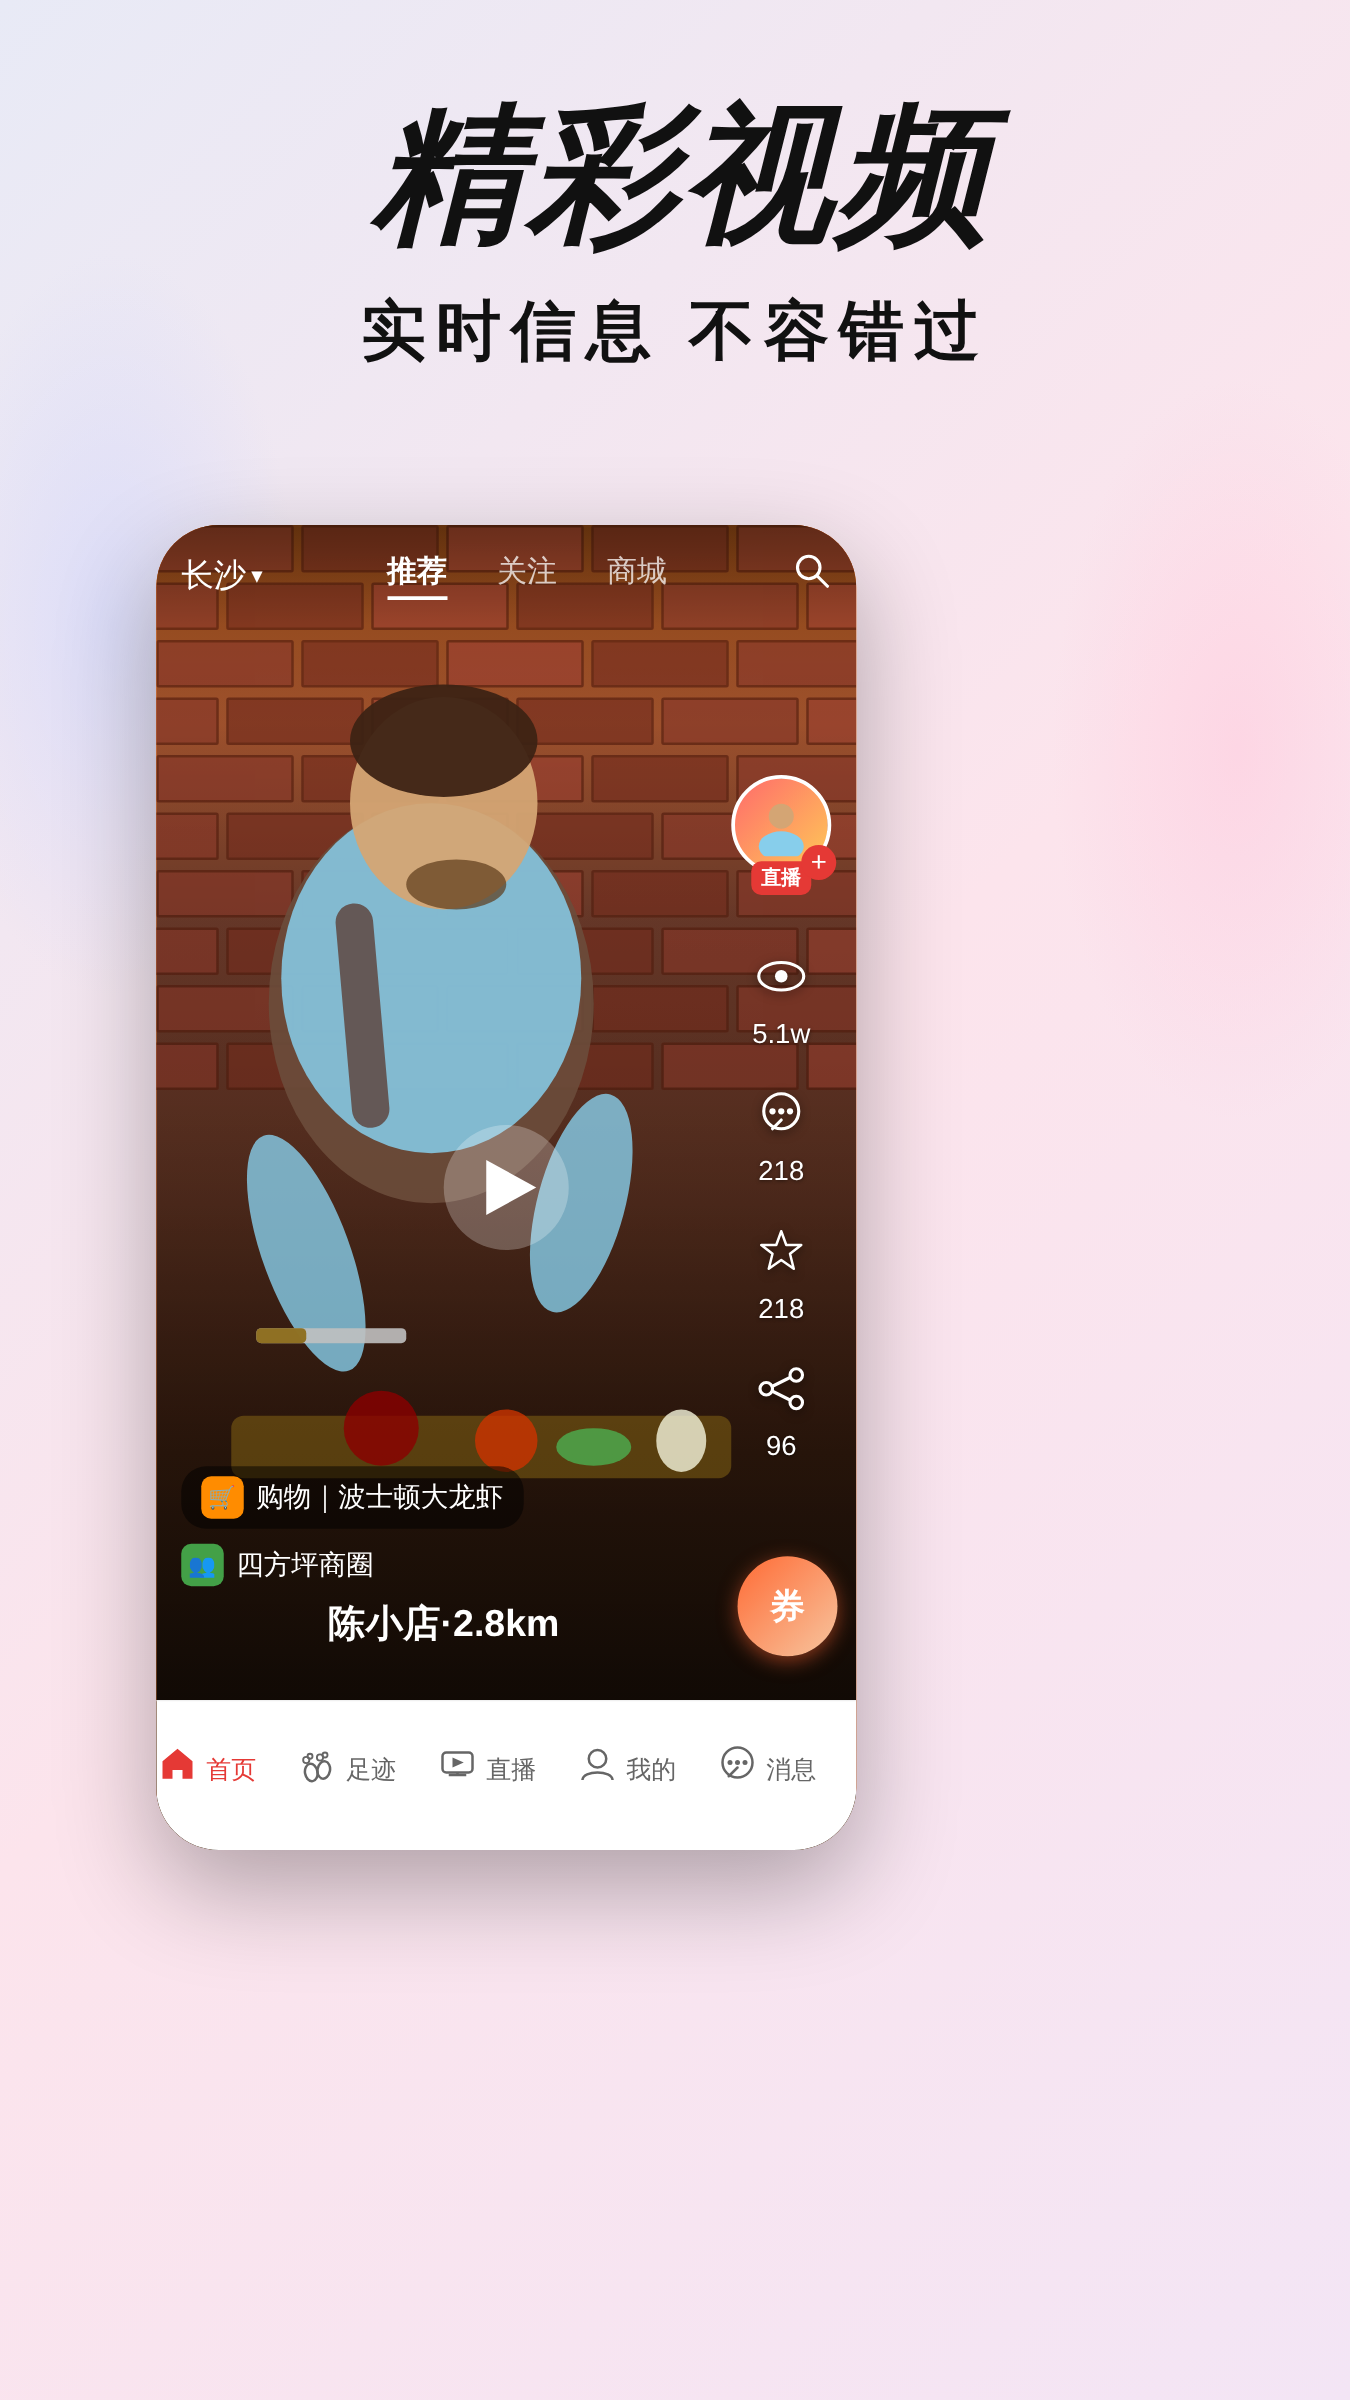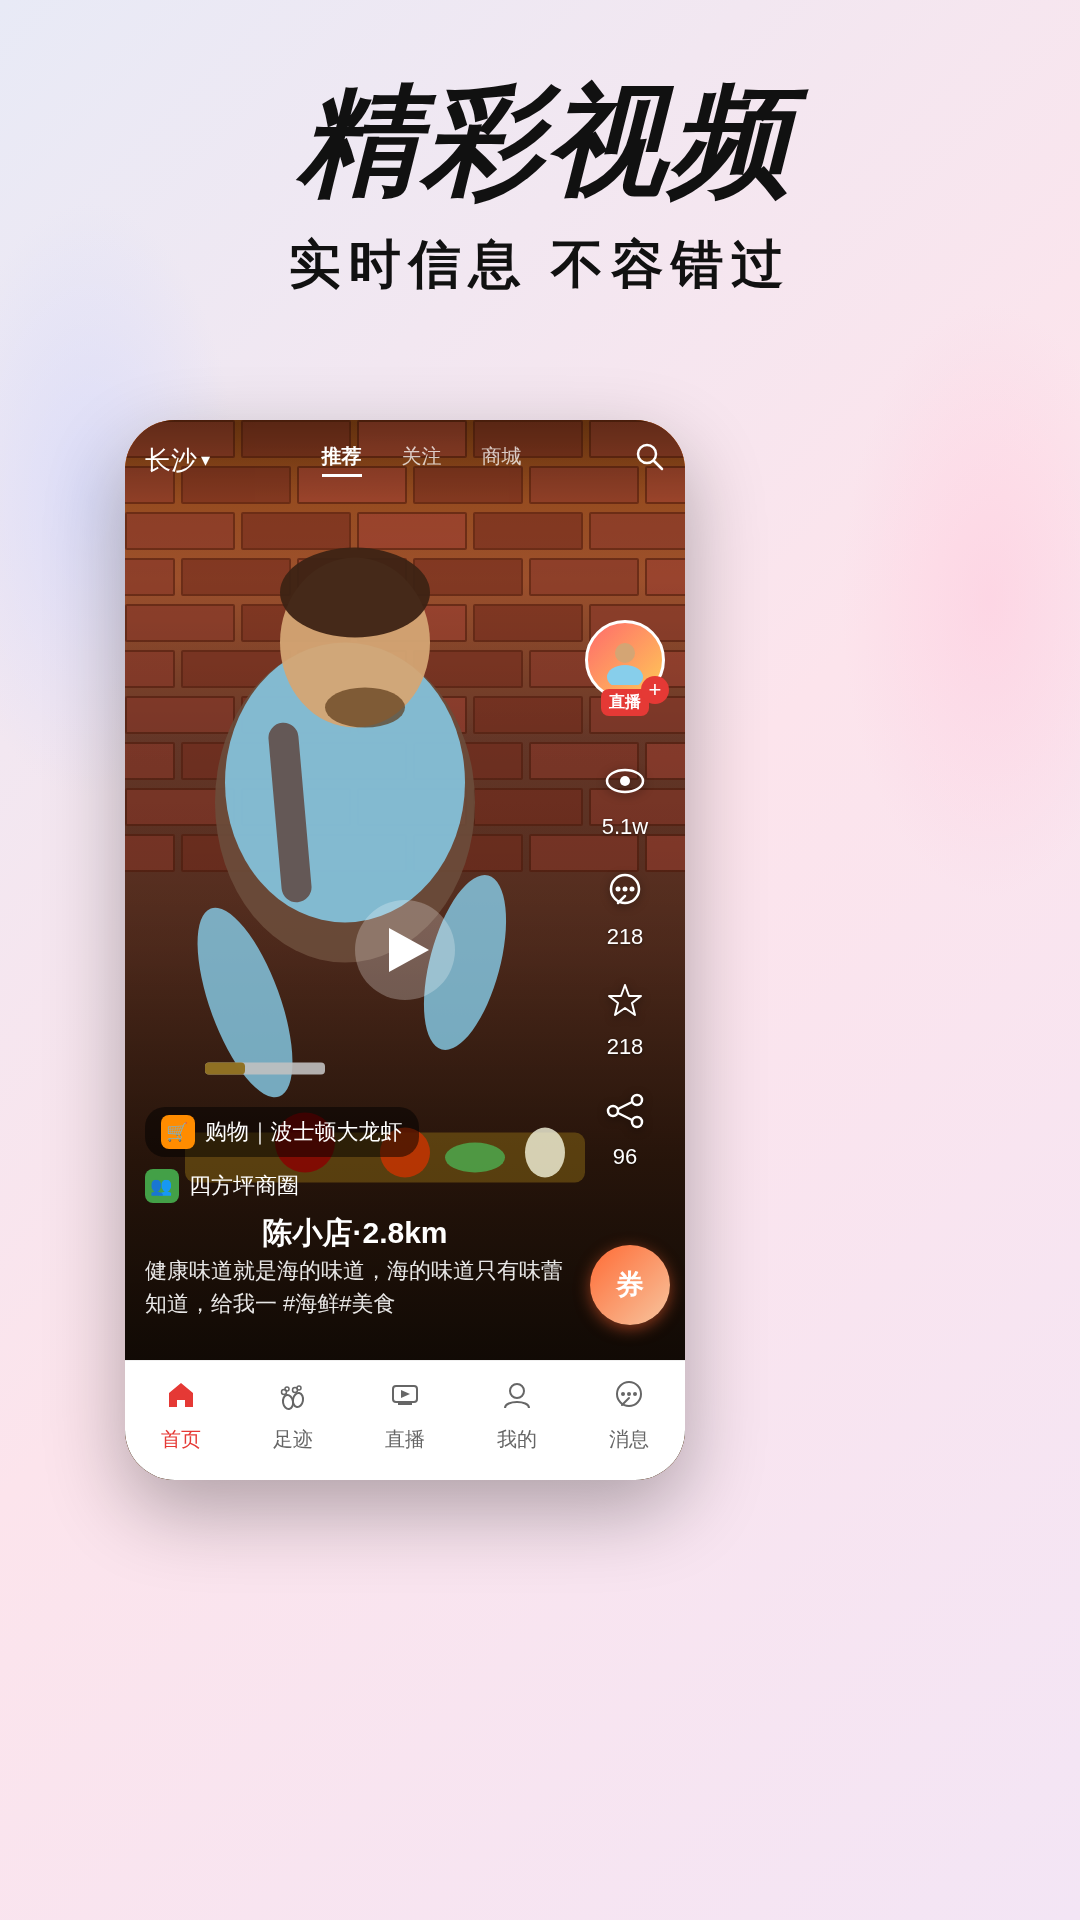--- a/index.html
+++ b/index.html
@@ -154,21 +154,21 @@
       font-size: 18px;
     }
     .nav-tabs {
       flex: 1;
       display: flex;
       justify-content: center;
       gap: 40px;
     }
     .nav-tab {
       color: rgba(255,255,255,0.75);
-      font-size: 20px;
+      font-size: 24px;
       font-weight: 400;
     }
     .nav-tab.active {
       color: #fff;
       font-weight: 600;
       border-bottom: 3px solid #fff;
       padding-bottom: 4px;
     }
     .search-btn {
       color: #fff;
@@ -376,21 +376,21 @@
       height: 120px;
       background: #fff;
       display: flex;
       align-items: center;
       justify-content: space-around;
       border-top: 1px solid #f0f0f0;
       padding-bottom: 10px;
     }
     .nav-item {
       display: flex;
-      flex-direction: column;
+      flex-direction: row;
       align-items: center;
       gap: 6px;
       flex: 1;
     }
     .nav-icon {
       font-size: 34px;
     }
     .nav-label {
       font-size: 20px;
       color: #666;
@@ -605,21 +605,20 @@
     <div class="bottom-info">
       <div class="shopping-tag">
         <div class="shop-icon">🛒</div>
         <span class="shopping-text">购物｜波士顿大龙虾</span>
       </div>
       <div class="community-tag">
         <div class="community-icon">👥</div>
         <span class="community-text">四方坪商圈</span>
       </div>
       <div class="location-text">陈小店·2.8km</div>
-      <div class="description-text">健康味道就是海的味道，海的味道只有味蕾知道，给我一 #海鲜#美食</div>
     </div>
 
     <div class="coupon-badge">
       <div class="coupon-inner">
         <span class="coupon-text">券</span>
       </div>
     </div>
 
     <div class="bottom-nav">
       <div class="nav-item active">

